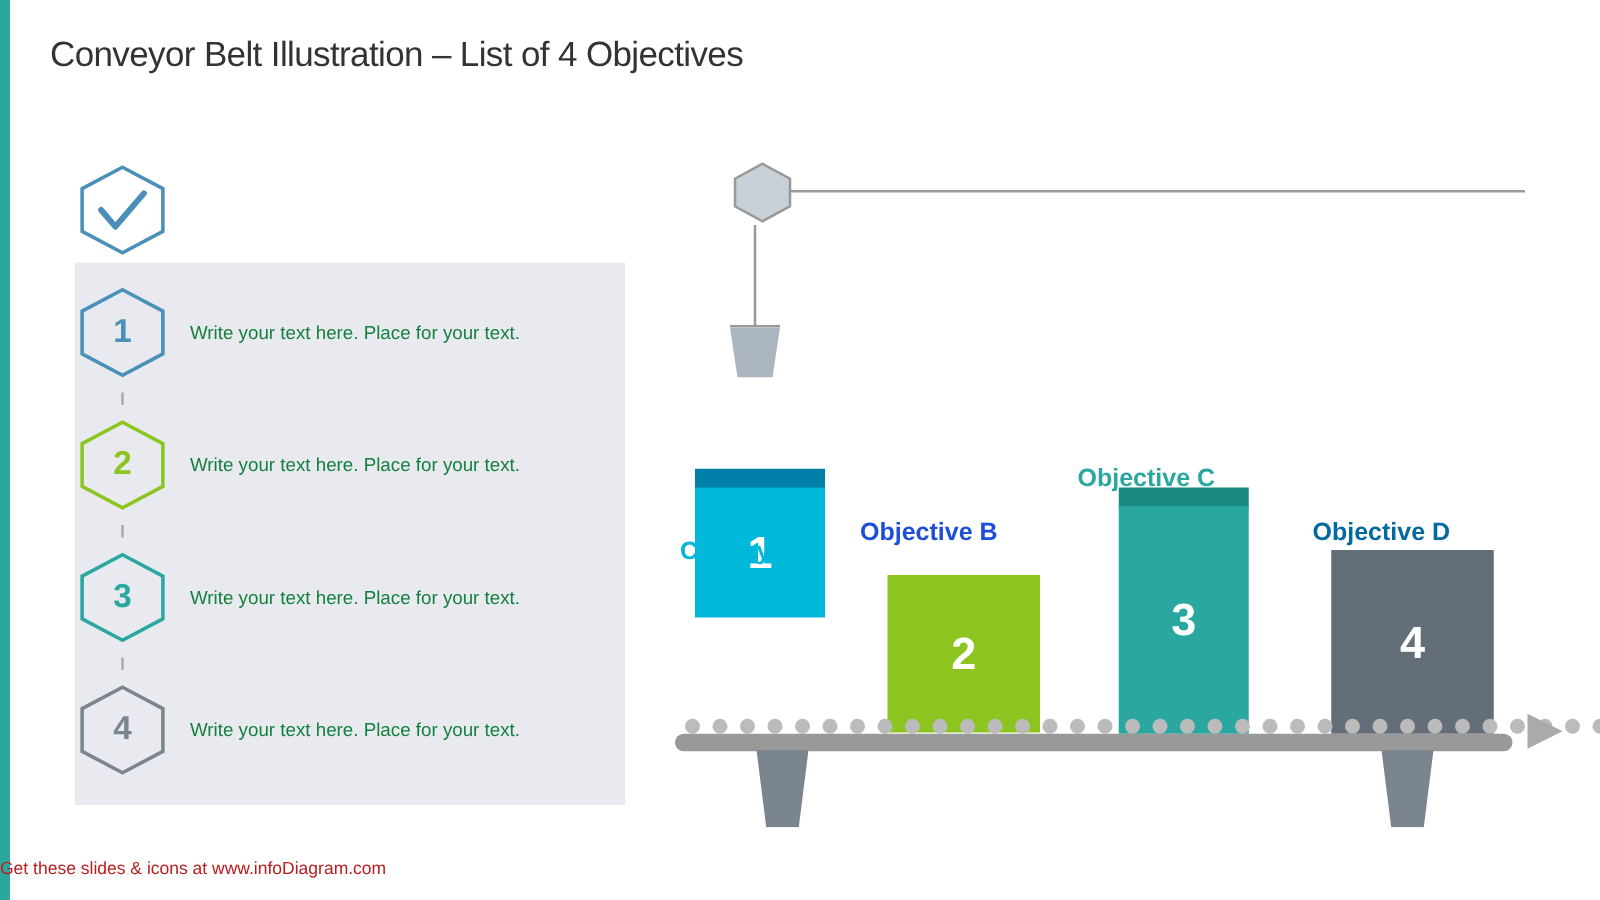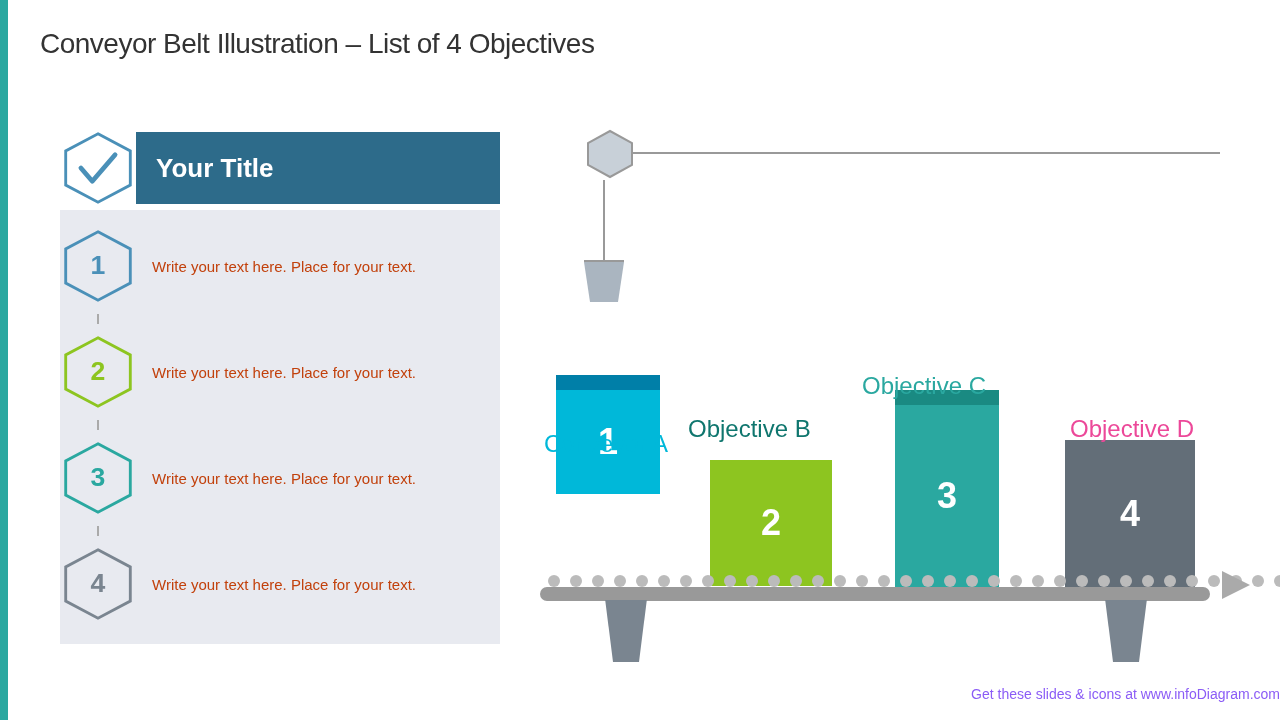--- a/index.html
+++ b/index.html
@@ -78,41 +78,41 @@
     }
 
     .list-item {
       display: flex;
       align-items: center;
       padding: 10px 0;
     }
 
     .list-item-text {
       font-size: 15px;
-      color: #c2410c;
+      color: #15803d;
       margin-left: 16px;
       line-height: 1.4;
     }
 
     
     .connector-v {
       width: 2px;
       background: #aaa;
       margin-left: 37px;
       height: 10px;
     }
 
     .footer-text {
       position: absolute;
       bottom: 18px;
       left: 0;
       right: 0;
-      text-align: right;
+      text-align: left;
       font-size: 14px;
-      color: #8b5cf6;
+      color: #b91c1c;
     }
 
     
     .right-panel {
       position: absolute;
       left: 540px;
       top: 110px;
       width: 710px;
       height: 580px;
     }
@@ -220,28 +220,28 @@
       align-items: center;
       justify-content: center;
       font-size: 36px;
       font-weight: bold;
       color: white;
     }
 
     
     .obj-label {
       position: absolute;
-      font-size: 24px;
-      font-weight: normal;
+      font-size: 20px;
+      font-weight: bold;
       text-align: center;
     }
     .obj-a { color: #00b8d9; top: 320px; left: 4px; }
-    .obj-b { color: #0f766e; top: 305px; left: 148px; }
+    .obj-b { color: #1d4ed8; top: 305px; left: 148px; }
     .obj-c { color: #2aa8a0; top: 262px; left: 322px; }
-    .obj-d { color: #ec4899; top: 305px; left: 530px; }
+    .obj-d { color: #0369a1; top: 305px; left: 510px; }
 
     
     .belt-track {
       position: absolute;
       top: 477px;
       left: 0;
       right: 40px;
       height: 14px;
       background: #999;
       border-radius: 7px;
@@ -319,23 +319,20 @@
 
 <div class="left-panel">
 
   <div class="title-row">
     <div class="hex">
       <svg viewBox="0 0 80 80">
         <polygon points="40,4 74,22 74,58 40,76 6,58 6,22" fill="none" stroke="#4a90b8" stroke-width="3"></polygon>
 
         <polyline points="22,40 34,54 58,26" fill="none" stroke="#4a90b8" stroke-width="5" stroke-linecap="round" stroke-linejoin="round"></polyline>
       </svg>
-    </div>
-    <div class="title-box">
-      <span>Your Title</span>
     </div>
   </div>
 
   <div class="list-container">
 
     <div class="list-item">
       <div class="hex">
         <svg viewBox="0 0 80 80">
           <polygon points="40,4 74,22 74,58 40,76 6,58 6,22" fill="none" stroke="#4a90b8" stroke-width="3"></polygon>
           <text x="40" y="48" text-anchor="middle" font-size="28" fill="#4a90b8" font-weight="bold">1</text>

